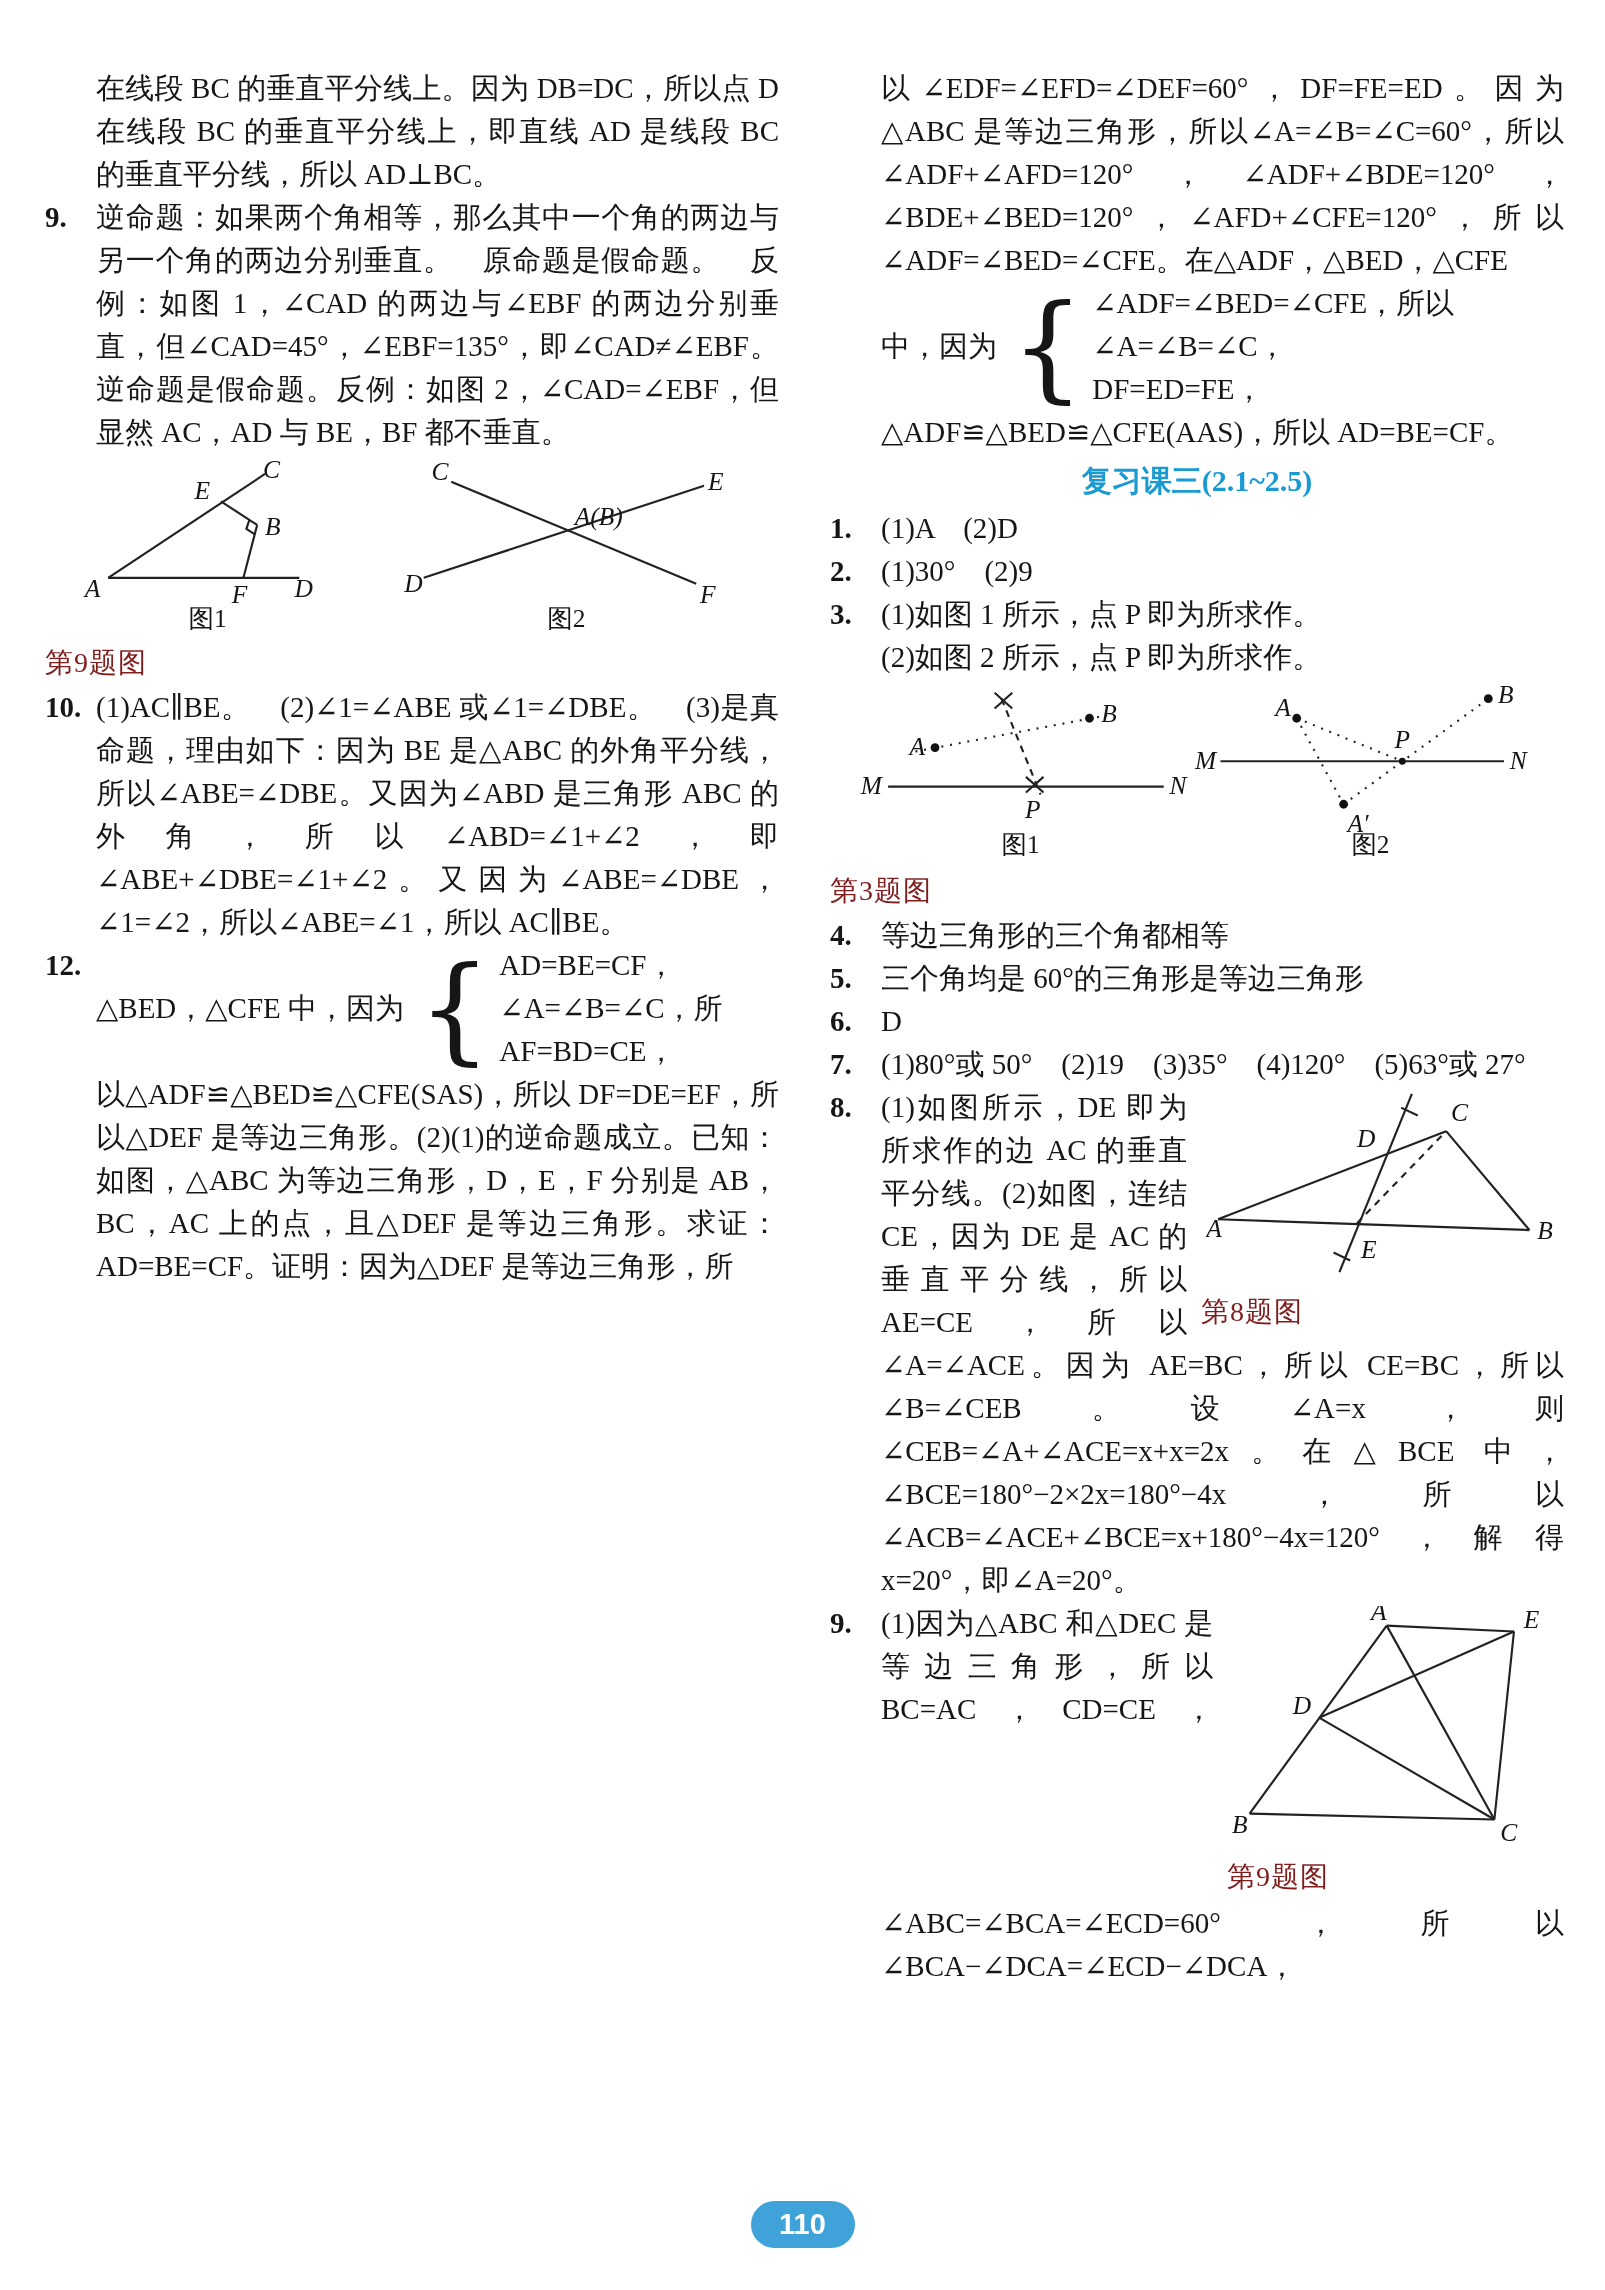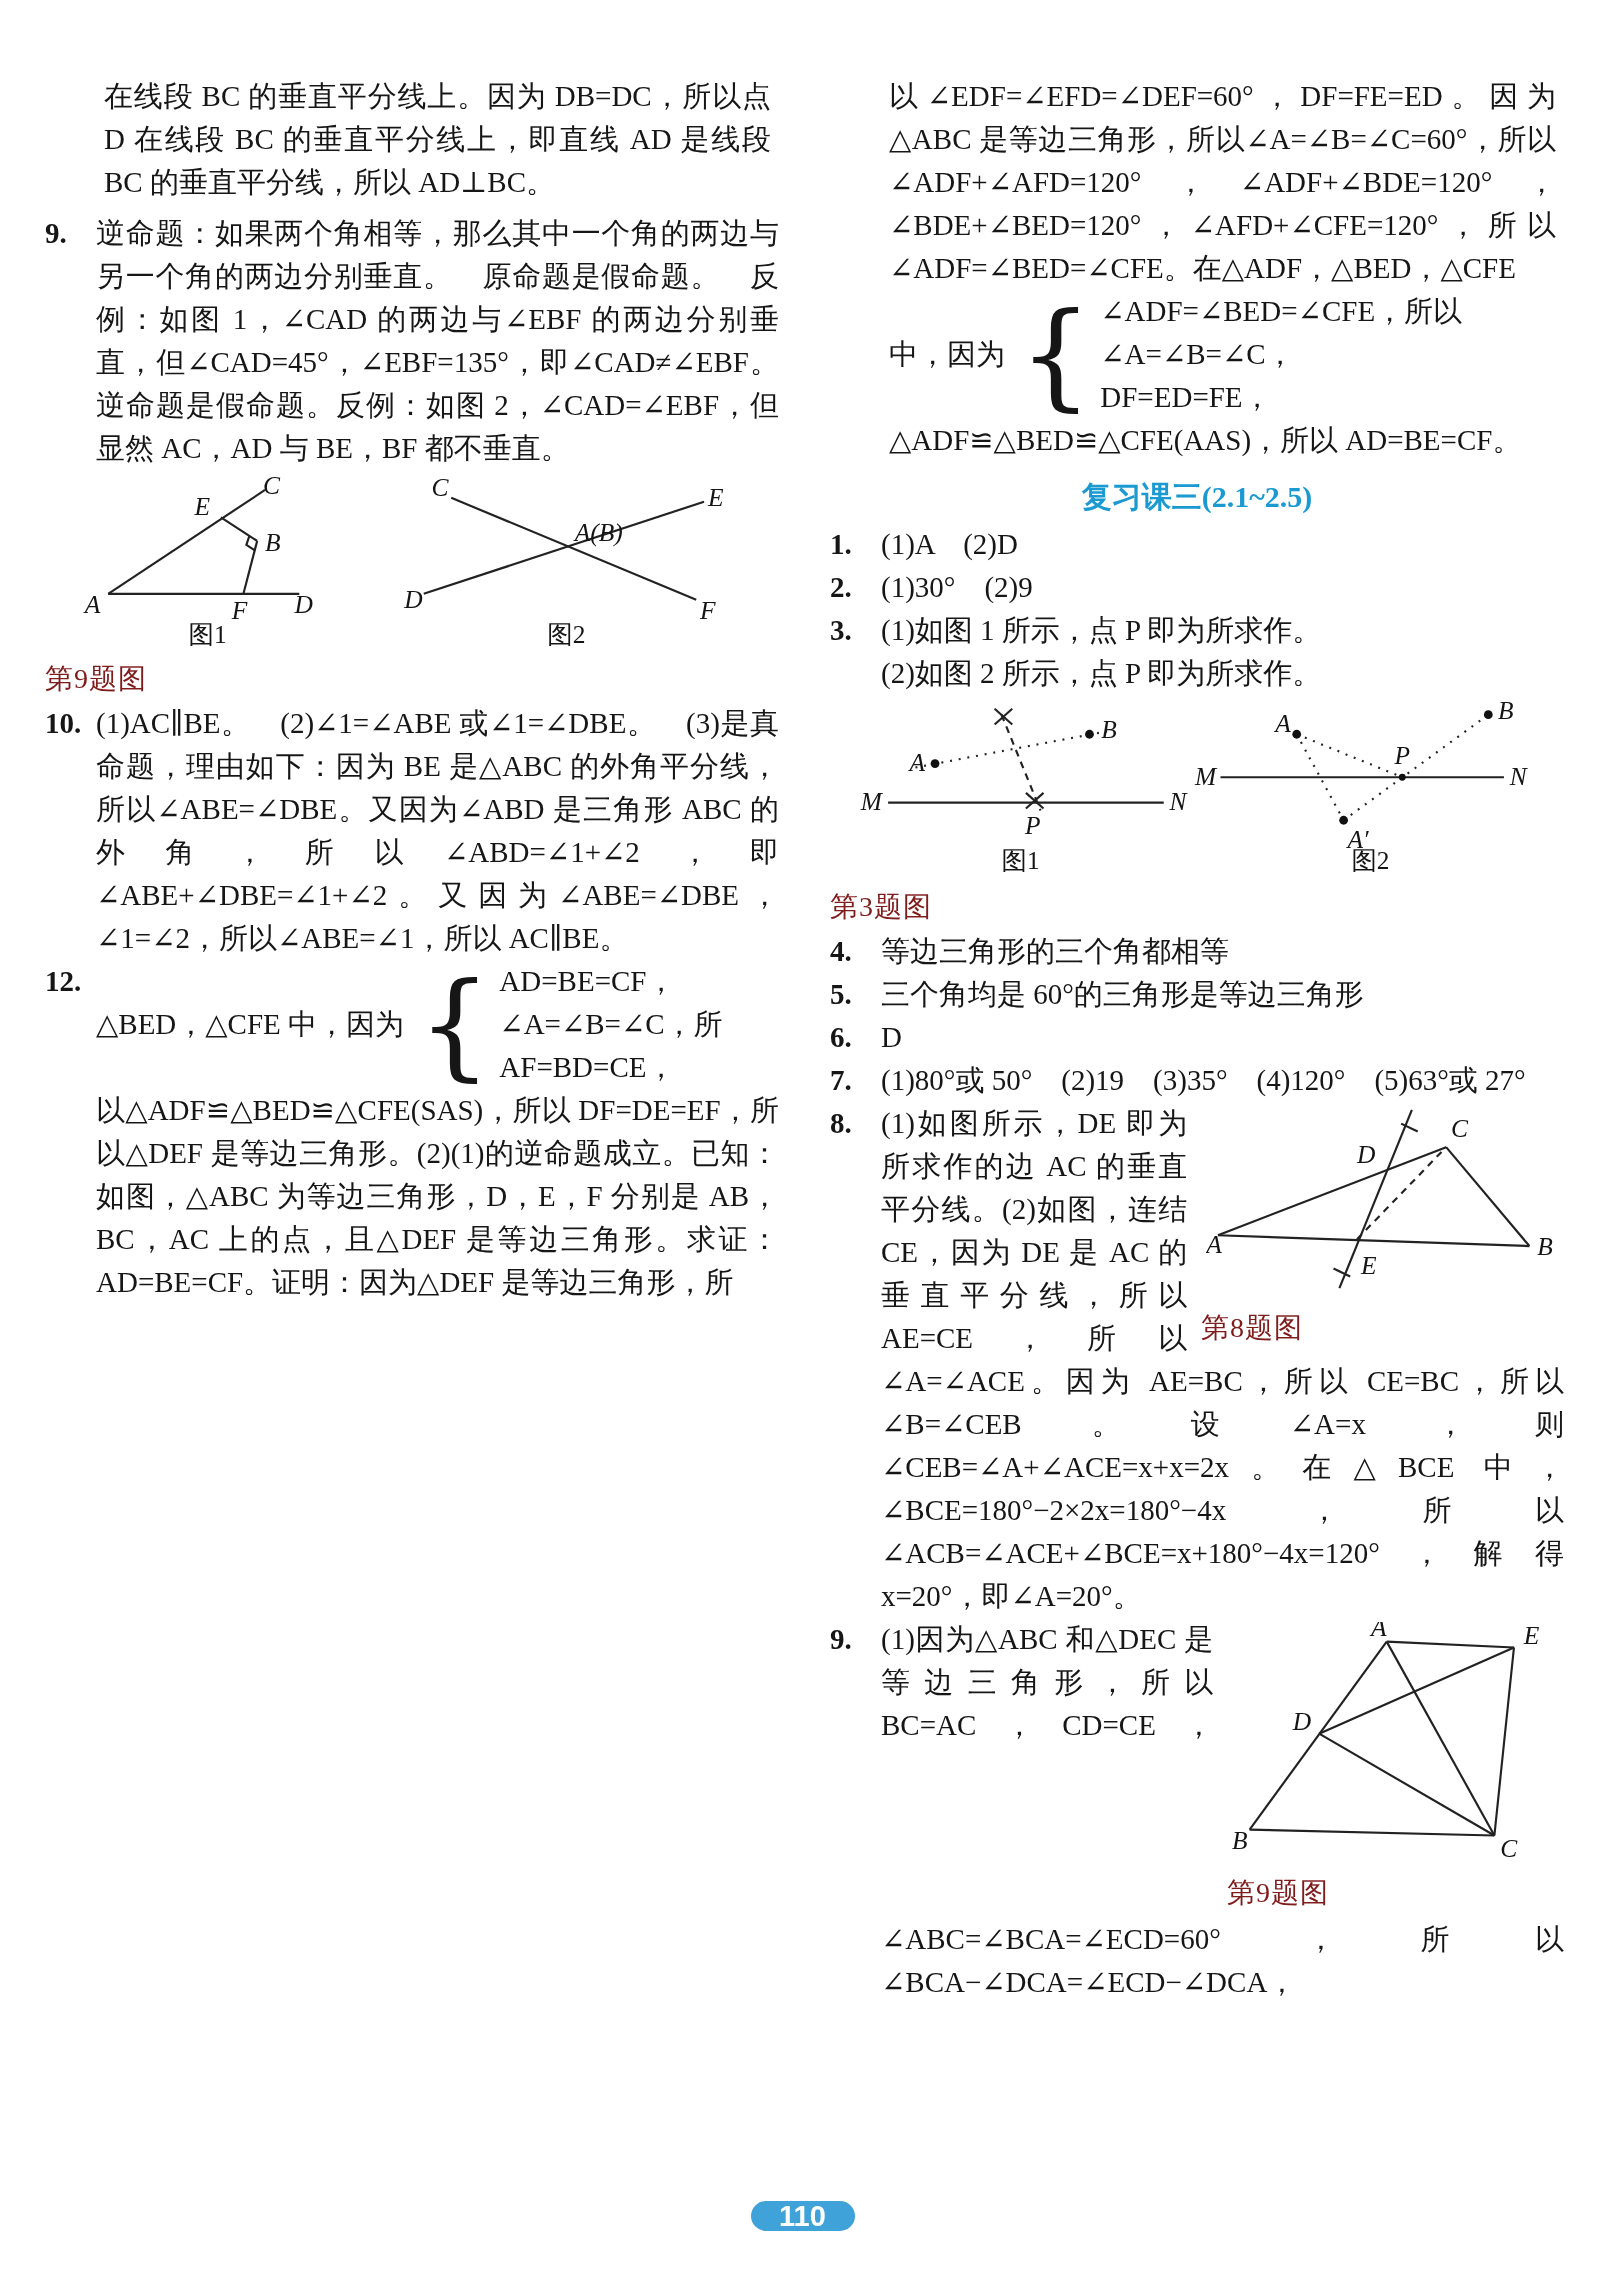--- a/index.html
+++ b/index.html
@@ -3,38 +3,38 @@
 <meta charset="utf-8">
 <style>
   html,body{margin:0;padding:0;}
   body{
     width:1605px;height:2291px;background:#ffffff;position:relative;overflow:hidden;
     font-family:"Liberation Serif","DejaVu Serif",serif;color:#161616;
   }
   .sheet{position:absolute;inset:0;padding:67px 41px 0 45px;}
   .cols{display:flex;gap:51px;}
   .col{width:737px;font-size:29px;line-height:43px;text-align:justify;}
-  .cont{padding-left:51px;margin:8px;}
+  .cont{padding-left:51px;margin:0;}
   .item{display:flex;align-items:flex-start;}
   .item .num{flex:0 0 51px;font-weight:bold;}
   .item .body{flex:1;min-width:0;}
   .brace-row{display:flex;align-items:center;}
   .brace{font-size:116px;line-height:129px;font-weight:400;margin:0 7.8px 0 13.7px;font-family:"DejaVu Serif",serif;}
   .bstack{display:flex;flex-direction:column;}
   .figblock{width:100%;margin:5.9px 0 3.9px 0;text-align:center;}
   .figcap{text-align:left;font-size:28px;line-height:39px;letter-spacing:1px;color:#7f1d1d;}
   .heading{width:100%;text-align:center;font-weight:bold;font-size:30px;line-height:53px;color:#1b9ad2;}
   .figfloat{float:right;margin:3.9px 0 5.9px 13.7px;text-align:center;}
   figure{margin:0;padding:0;}
   svg text{font-family:"Liberation Serif","DejaVu Serif",serif;}
   .ptlabel{font-style:italic;font-size:26px;fill:#151515;}
   .cjklabel{font-style:normal;font-size:26px;fill:#151515;}
   .badge{
     position:absolute;left:50%;top:2201px;transform:translateX(-50%);
-    width:104px;height:30px;border-radius:23.5px;background:#3fa3d9;color:#ffffff;
+    width:104px;height:47px;border-radius:23.5px;background:#3fa3d9;color:#ffffff;
     display:flex;align-items:center;justify-content:center;
     font-family:"Liberation Sans","DejaVu Sans",sans-serif;font-weight:bold;font-size:29px;
   }
 </style>
 </head>
 <body>
 
 <div class="sheet">
   <div class="cols">
 

